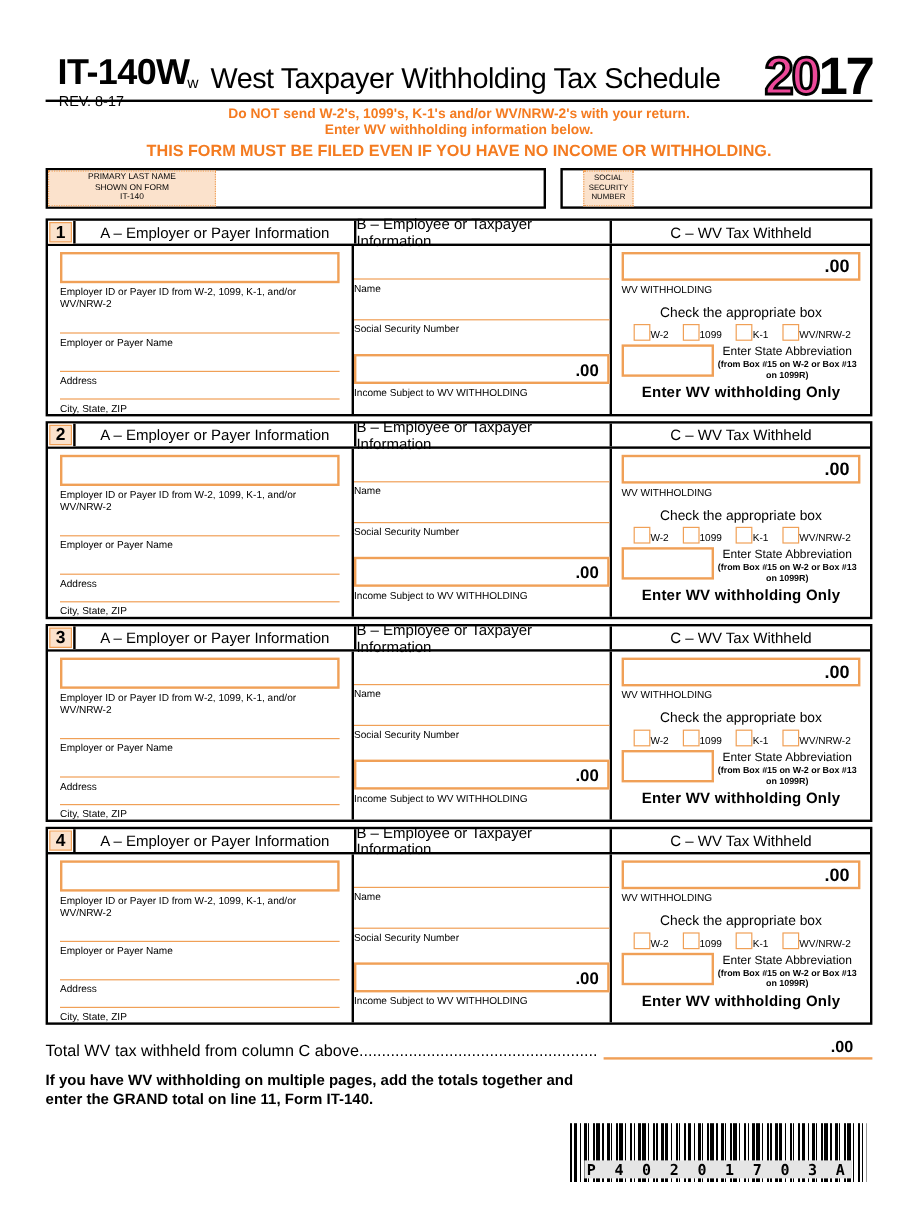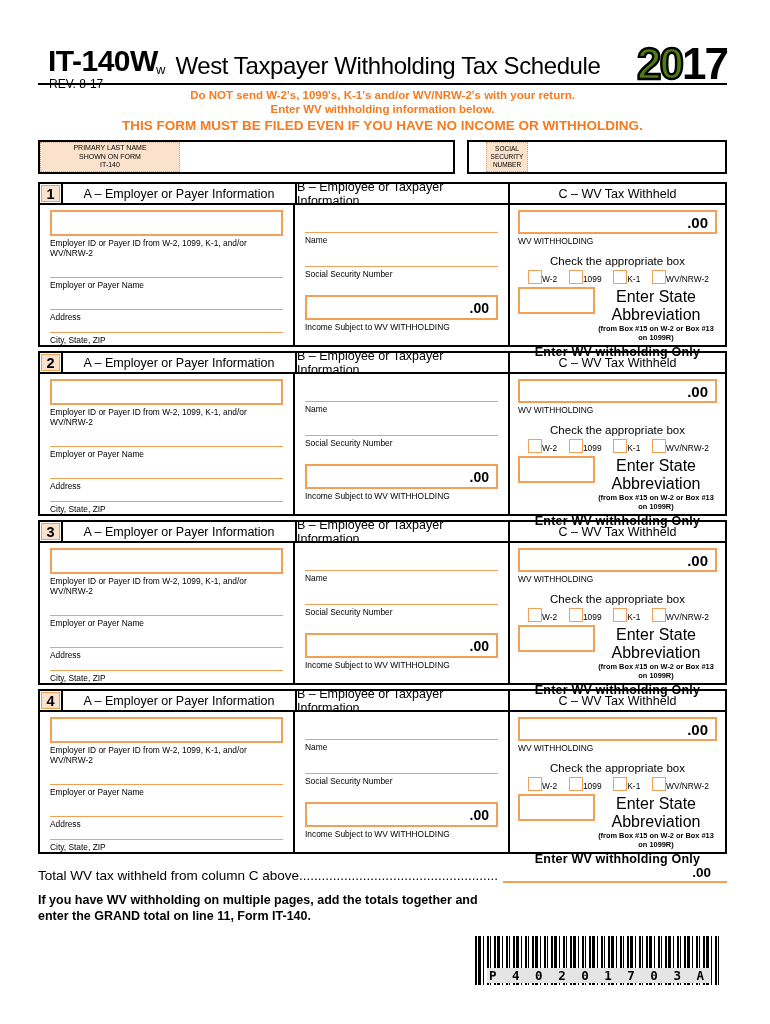--- a/index.html
+++ b/index.html
@@ -9,21 +9,21 @@
   .content { position:absolute; left:38px; top:0; width:689px; }
 
   
   .hdr { position:relative; height:83px; }
   .form-id { position:absolute; left:10px; top:44px; font-size:30px; font-weight:800; letter-spacing:-.5px; }
   .rev { position:absolute; left:11px; top:77px; font-size:12px; }
   .title-line { position:absolute; left:118px; bottom:3px; white-space:nowrap; }
   .w-mark { font-size:13px; margin-right:10px; }
   .main-title { font-size:24px; letter-spacing:-.4px; }
   .year { position:absolute; right:0; bottom:-3px; font-size:44px; font-weight:800; letter-spacing:-2px; line-height:1; }
-  .year-outline { color:#4d7c0f; -webkit-text-stroke:2.4px #000; }
+  .year-outline { color:#ec4899; -webkit-text-stroke:2.4px #000; }
   .rule { border-top:2.5px solid #000; }
 
   
   .notices { text-align:center; margin-top:4px; }
   .notice { color:var(--orange-text); font-weight:bold; font-size:11.5px; line-height:13.5px; }
   .notice.big { font-size:13.5px; line-height:17px; margin-top:1px; }
 
   
   .id-row { display:flex; margin-top:6px; height:34px; gap:12px; }
   .id-box { border:2px solid #000; display:flex; align-items:stretch; background:#fff; }
@@ -38,21 +38,21 @@
   #sections { margin-top:8px; }
   .section { border:2px solid #000; margin-bottom:4px; background:#fff; }
   .sec-header { display:flex; height:21px; border-bottom:2px solid #000; }
   .sec-num { width:23px; background:var(--peach); border-right:2px solid #000; box-shadow:inset 0 0 0 1px #fff, inset 0 0 0 2px var(--orange-border); font-weight:bold; font-size:14.5px; display:flex; align-items:center; justify-content:center; }
   .h-cell { display:flex; align-items:center; justify-content:center; font-size:12.5px; }
   .h-a { width:232px; }
   .h-b { width:215px; border-left:2px solid #000; border-right:2px solid #000; }
   .h-c { flex:1; }
   .sec-body { display:flex; height:140px; }
   .col-a { width:255px; border-right:2px solid #000; padding:0 10px; }
-  .col-b { width:215px; border-right:2px solid #000; padding:0 10px; }
+  .col-b { width:215px; border-right:2px solid #000; padding:0 0; }
   .col-c { flex:1; padding:0 8px; }
 
   .fl { font-size:8.4px; line-height:10px; margin-top:2px; }
   .obox { border:2px solid var(--orange-border); background:#fff; }
   .amt { display:flex; align-items:center; justify-content:flex-end; font-weight:bold; padding-right:7px; }
 
   
   .a-idbox { margin-top:5px; height:26px; }
   .uline { border-bottom:1.8px solid var(--orange-border); }
   .a-u1 { margin-top:19px; }
@@ -67,21 +67,21 @@
   
   .c-amt { margin-top:5px; height:24px; font-size:15px; }
   .check-prompt { text-align:center; font-size:11.5px; margin-top:9px; }
   .cb-row { display:flex; justify-content:space-between; padding:0 8px 0 10px; margin-top:3px; }
   .cb-col { display:flex; flex-direction:row; align-items:center; }
   .cb-box { width:14px; height:14px; border:1.8px solid var(--orange-border); background:#fff; }
   .cb-lab { font-size:8.4px; margin-top:4px; }
   .state-row { display:flex; margin-top:3px; }
   .state-box { width:77px; height:27px; }
   .state-txt { flex:1; text-align:center; padding-top:1px; }
-  .state-t1 { font-size:16px; }
+  .state-t1 { font-size:10px; }
   .state-t2 { font-size:7.4px; font-weight:bold; line-height:9px; }
   .wv-only { text-align:center; font-weight:bold; font-size:12.5px; letter-spacing:.2px; margin-top:3px; }
 
   
   .total-row { display:flex; align-items:flex-end; margin-top:11px; }
   .total-label { font-size:13.5px; white-space:nowrap; }
   .total-line { flex:1; margin-left:5px; border-bottom:2.5px solid var(--orange-border); text-align:right; font-weight:bold; font-size:13.5px; padding:0 16px 1px 0; }
   .foot-note { margin-top:9px; font-weight:bold; font-size:12.5px; line-height:16px; }
 
   .barcode { position:relative; margin:12px 5px 0 auto; width:247px; height:49px; }

